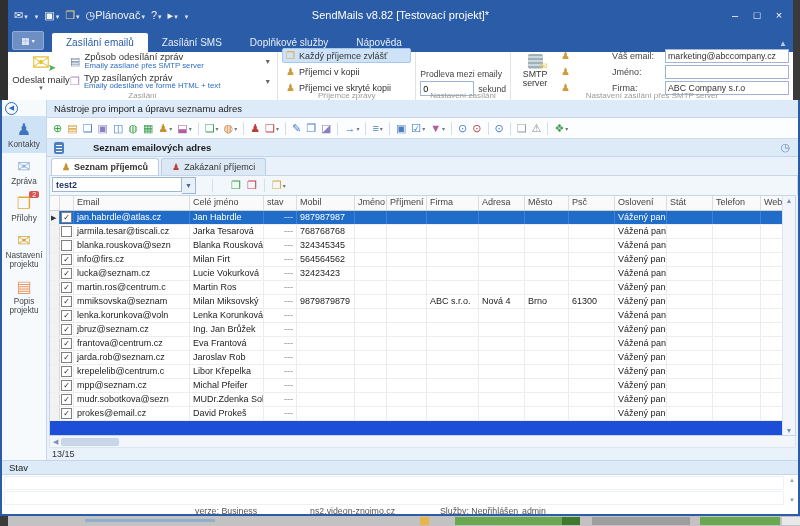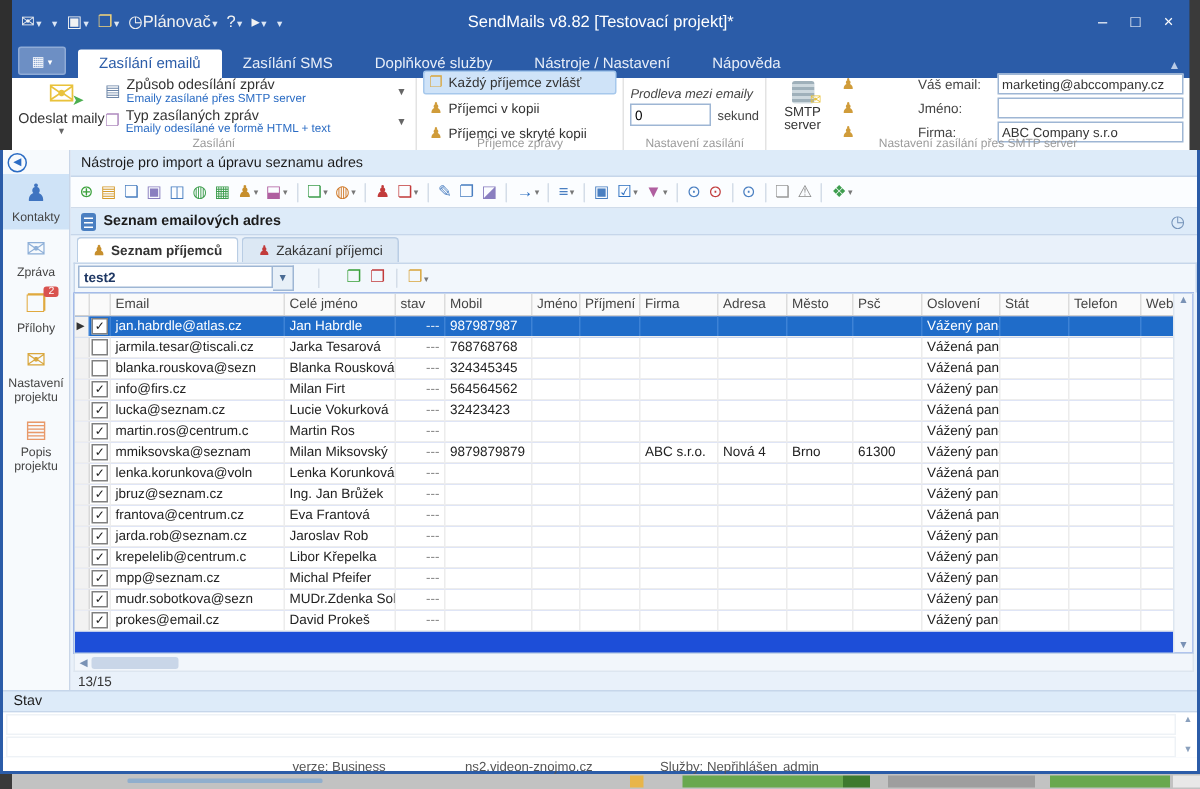--- a/index.html
+++ b/index.html
@@ -42,21 +42,21 @@
   .stkrow .ic{font-size:11px;line-height:1;}
   .stkrow .txts{display:flex;flex-direction:column;line-height:1.05;}
   .stkrow .t1{font-size:9.5px;color:#333;}
   .stkrow .t2{font-size:7.8px;color:#2b6cc4;}
   .stkrow .dda{margin-left:auto;font-size:7px;color:#666;padding-right:2px;}
   #grp-recip{width:152px;display:flex;flex-direction:column;justify-content:center;gap:1px;}
   .ropt{display:flex;align-items:center;gap:4px;font-size:9px;color:#333;padding:1px 3px;border:1px solid transparent;}
   .ropt.active{background:#cfe3f8;border-color:#a6c8ec;border-radius:2px;}
   .ropt .ic{font-size:10px;}
   #grp-delay{width:102px;}
-  #grp-delay .dl{font-size:8.6px;color:#444;margin-top:3px;font-style:italic;}
+  #grp-delay .dl{font-size:8.6px;color:#444;margin-top:15px;}
   #grp-delay .drow{display:flex;align-items:center;gap:4px;margin-top:2px;}
   #grp-delay input{width:48px;height:13px;border:1px solid #9eb6d4;font-size:9px;padding:0 2px;
                    font-family:"Liberation Sans",sans-serif;}
   #grp-delay .unit{font-size:8.6px;color:#444;}
   #grp-smtp{flex:1;display:flex;gap:6px;border-right:none;}
   .smtpbtn{width:40px;display:flex;flex-direction:column;align-items:center;justify-content:center;font-size:8.8px;color:#333;line-height:1.1;text-align:center;}
   .srv{width:15px;height:18px;border-radius:2px;background:#b9c6cf;
        background-image:repeating-linear-gradient(#9fb0ba 0 2px,#cdd8de 2px 4px);position:relative;margin-bottom:1px;}
   .srv::after{content:"✉";position:absolute;right:-5px;bottom:-3px;font-size:9px;color:#e9c23c;}
   .sfields{display:flex;flex-direction:column;justify-content:center;gap:2px;}
@@ -88,21 +88,21 @@
   #toolbar{height:22px;background:#fbfdff;border-bottom:1px solid #d0dcea;display:flex;align-items:center;
            padding-left:4px;gap:1px;}
   .tbtn{display:flex;align-items:center;padding:1px 2px;border-radius:2px;}
   .tbtn .gl{font-size:11px;line-height:1;}
   .tbtn .dda{display:none;font-size:6px;color:#777;margin-left:1px;}
   .tbtn.dd .dda{display:inline;}
   .tbtn.sep{width:1px;height:13px;background:#d4dde8;padding:0;margin:0 3px;}
   #listheader .docic{width:10px;height:12px;background:#4a7fc1;border-radius:2px;position:relative;}
   #listheader .docic::after{content:"";position:absolute;left:2px;top:3px;right:2px;height:1px;
         background:#fff;box-shadow:0 3px 0 #fff,0 6px 0 #fff;}
-  #listheader b{font-size:9.5px;}
+  #listheader b{font-size:9.5px;margin-left:24px;}
   #listheader .clock{margin-left:auto;margin-right:8px;color:#7291b8;font-size:11px;}
   
   #inner{flex:1;background:#e9f1fa;display:flex;flex-direction:column;padding:0 0 0 2px;}
   #tabsrow{height:18px;display:flex;align-items:flex-end;gap:2px;padding-left:2px;}
   .ltab{display:flex;align-items:center;gap:4px;height:16px;padding:0 10px;font-size:9px;color:#333;
         background:#dce8f4;border:1px solid #b9cde4;border-bottom:none;border-radius:3px 3px 0 0;}
   .ltab.active{background:#fff;font-weight:bold;}
   .ltab .ic{font-size:9px;}
   #comborow{height:19px;background:#f2f7fc;border:1px solid #c6d6ea;border-bottom:none;
             display:flex;align-items:center;gap:16px;padding-left:2px;}
@@ -210,21 +210,20 @@
 
   <div id="tabrow">
     <div id="appmenu">
         <span>▦</span>
         <span style="font-size:6px">▾</span>
       </div>
     <div style="display:flex">
         <div class="rtab active"><span>Zasílání emailů</span></div>
         <div class="rtab"><span>Zasílání SMS</span></div>
         <div class="rtab"><span>Doplňkové služby</span></div>
-        <div class="rtab"><span>Nástroje / Nastavení</span></div>
         <div class="rtab"><span>Nápověda</span></div>
       </div>
     <div id="ribcollapse">▲</div>
   </div>
 
   <div id="ribbon">
     <div class="rgroup" id="grp-send">
       <div class="bigbtn">
         <span class="env">✉<span class="garr">➤</span></span>
         <span>Odeslat maily</span>

